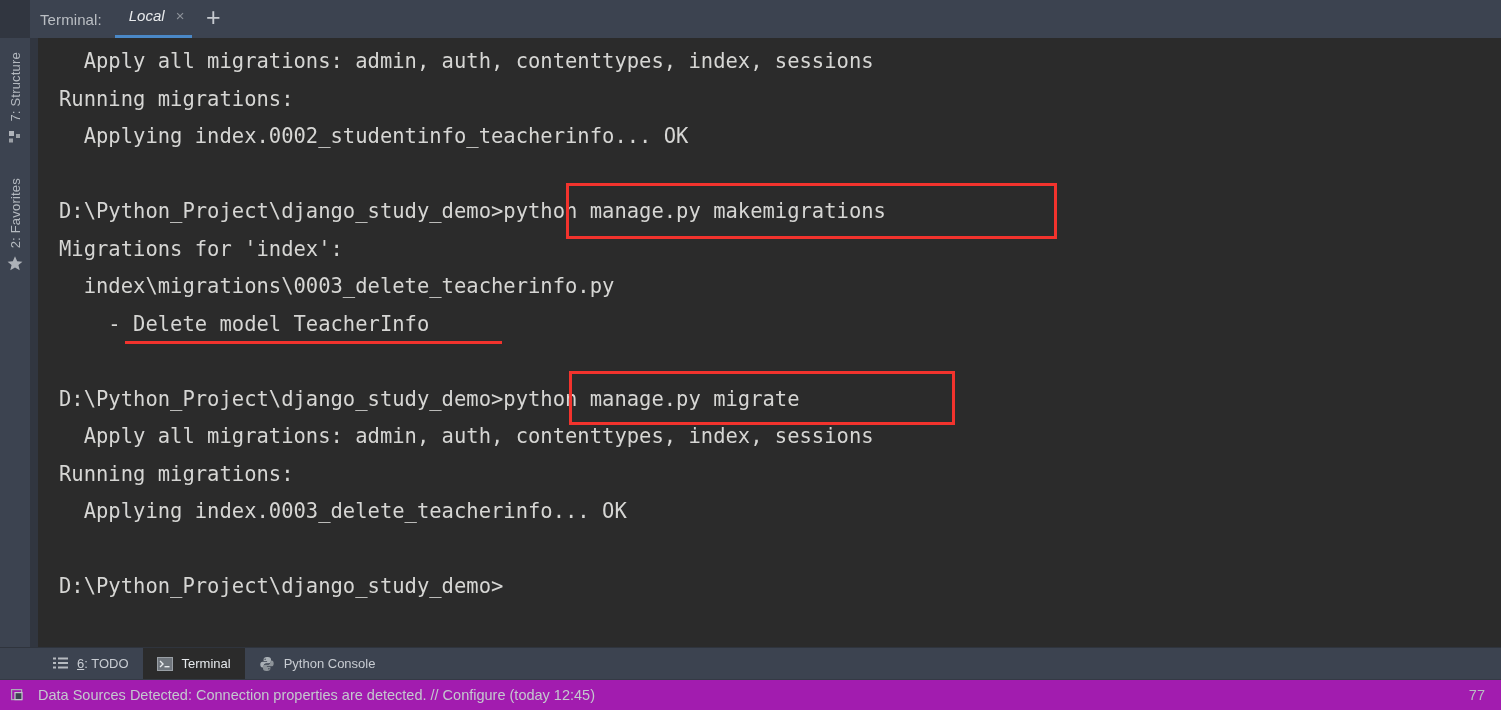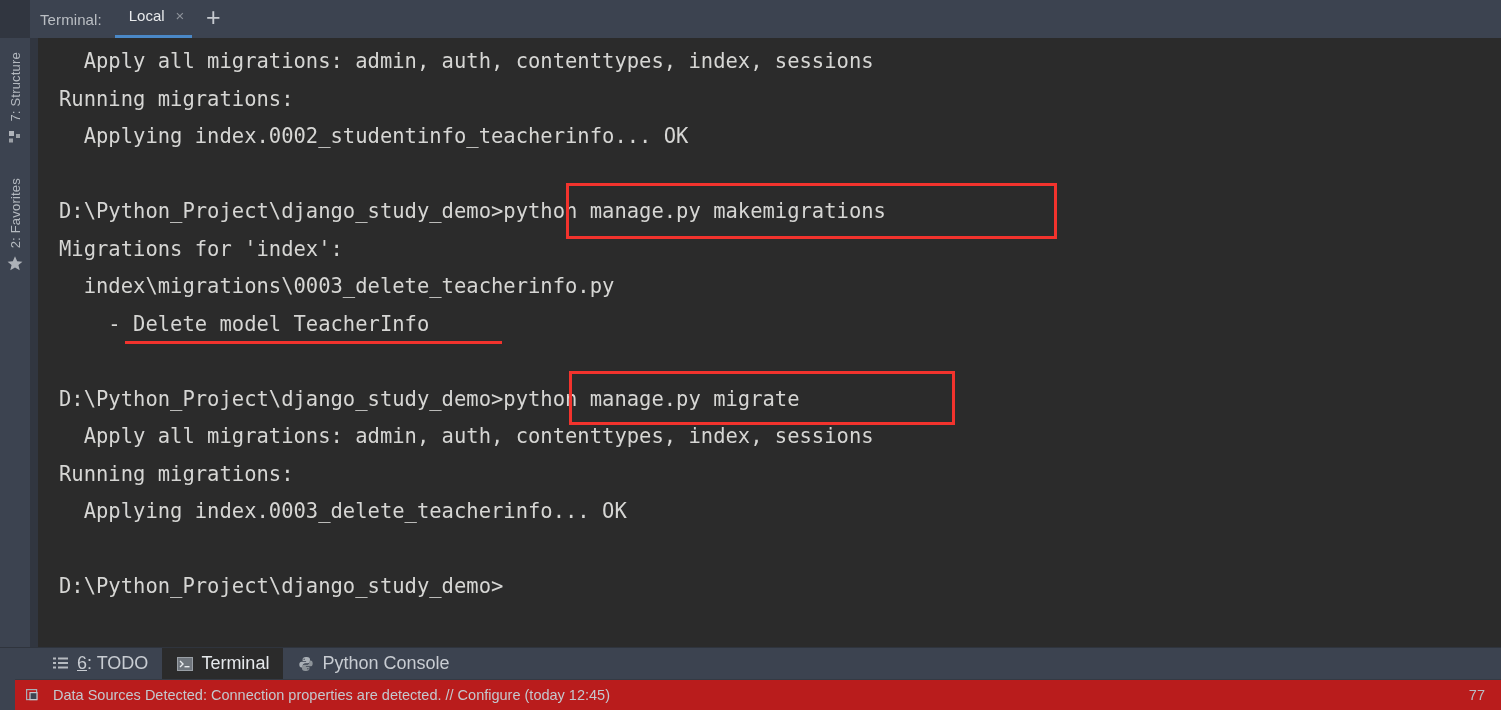--- a/index.html
+++ b/index.html
@@ -33,20 +33,21 @@
     font-size: 15px;
     letter-spacing: .1px;
   }
   .tab-local {
     display: flex; align-items: center;
     padding: 0 12px 8px 18px;
     position: relative;
     color: #e8eaec;
     font-size: 15px;
     cursor: default;
+    font-style: italic;
   }
   .tab-local .tab-underline {
     position: absolute;
     left: 4px; right: 4px; bottom: 0;
     height: 3px;
     background: #4a88c7;
   }
   .tab-close {
     margin-left: 11px;
     color: #8d929a;
@@ -139,42 +140,41 @@
     background: #3c4350;
     display: flex; align-items: stretch;
     border-top: 1px solid #2f343d;
   }
   .tool-bar-gutter { width: 38px; background: #3c4350; }
   .tool-tab {
     display: flex; align-items: center;
     gap: 8px;
     padding: 0 14px;
     color: #c8ccd2;
-    font-size: 18px;
+    font-size: 13px;
     white-space: nowrap;
   }
   .tool-tab.active {
     background: #2b2b2b;
     color: #e6e9ec;
     text-align: right;
   }
   .tool-tab u { text-decoration: underline; }
   .tool-icon { width: 17px; height: 17px; display: flex; align-items: center; justify-content: center; flex: 0 0 17px; }
 
   
   .status-bar {
     height: 31px; min-height: 31px;
-    background: #b91c1c;
+    background: #a21caf;
     display: flex; align-items: center;
     border-top: 1px solid #343a44;
     padding-left: 10px;
     padding-right: 16px;
     color: #c4c8ce;
     font-size: 14.5px;
-    margin-left: 15px;
   }
   .status-icon { width: 18px; height: 18px; margin-right: 10px; display: flex; align-items: center; justify-content: center; }
   .status-text { flex: 1; white-space: nowrap; }
   .status-right { color: #b9bdc3; font-size: 14.5px; }
 </style>
 </head>
 <body>
 
 <div id="app">
 

